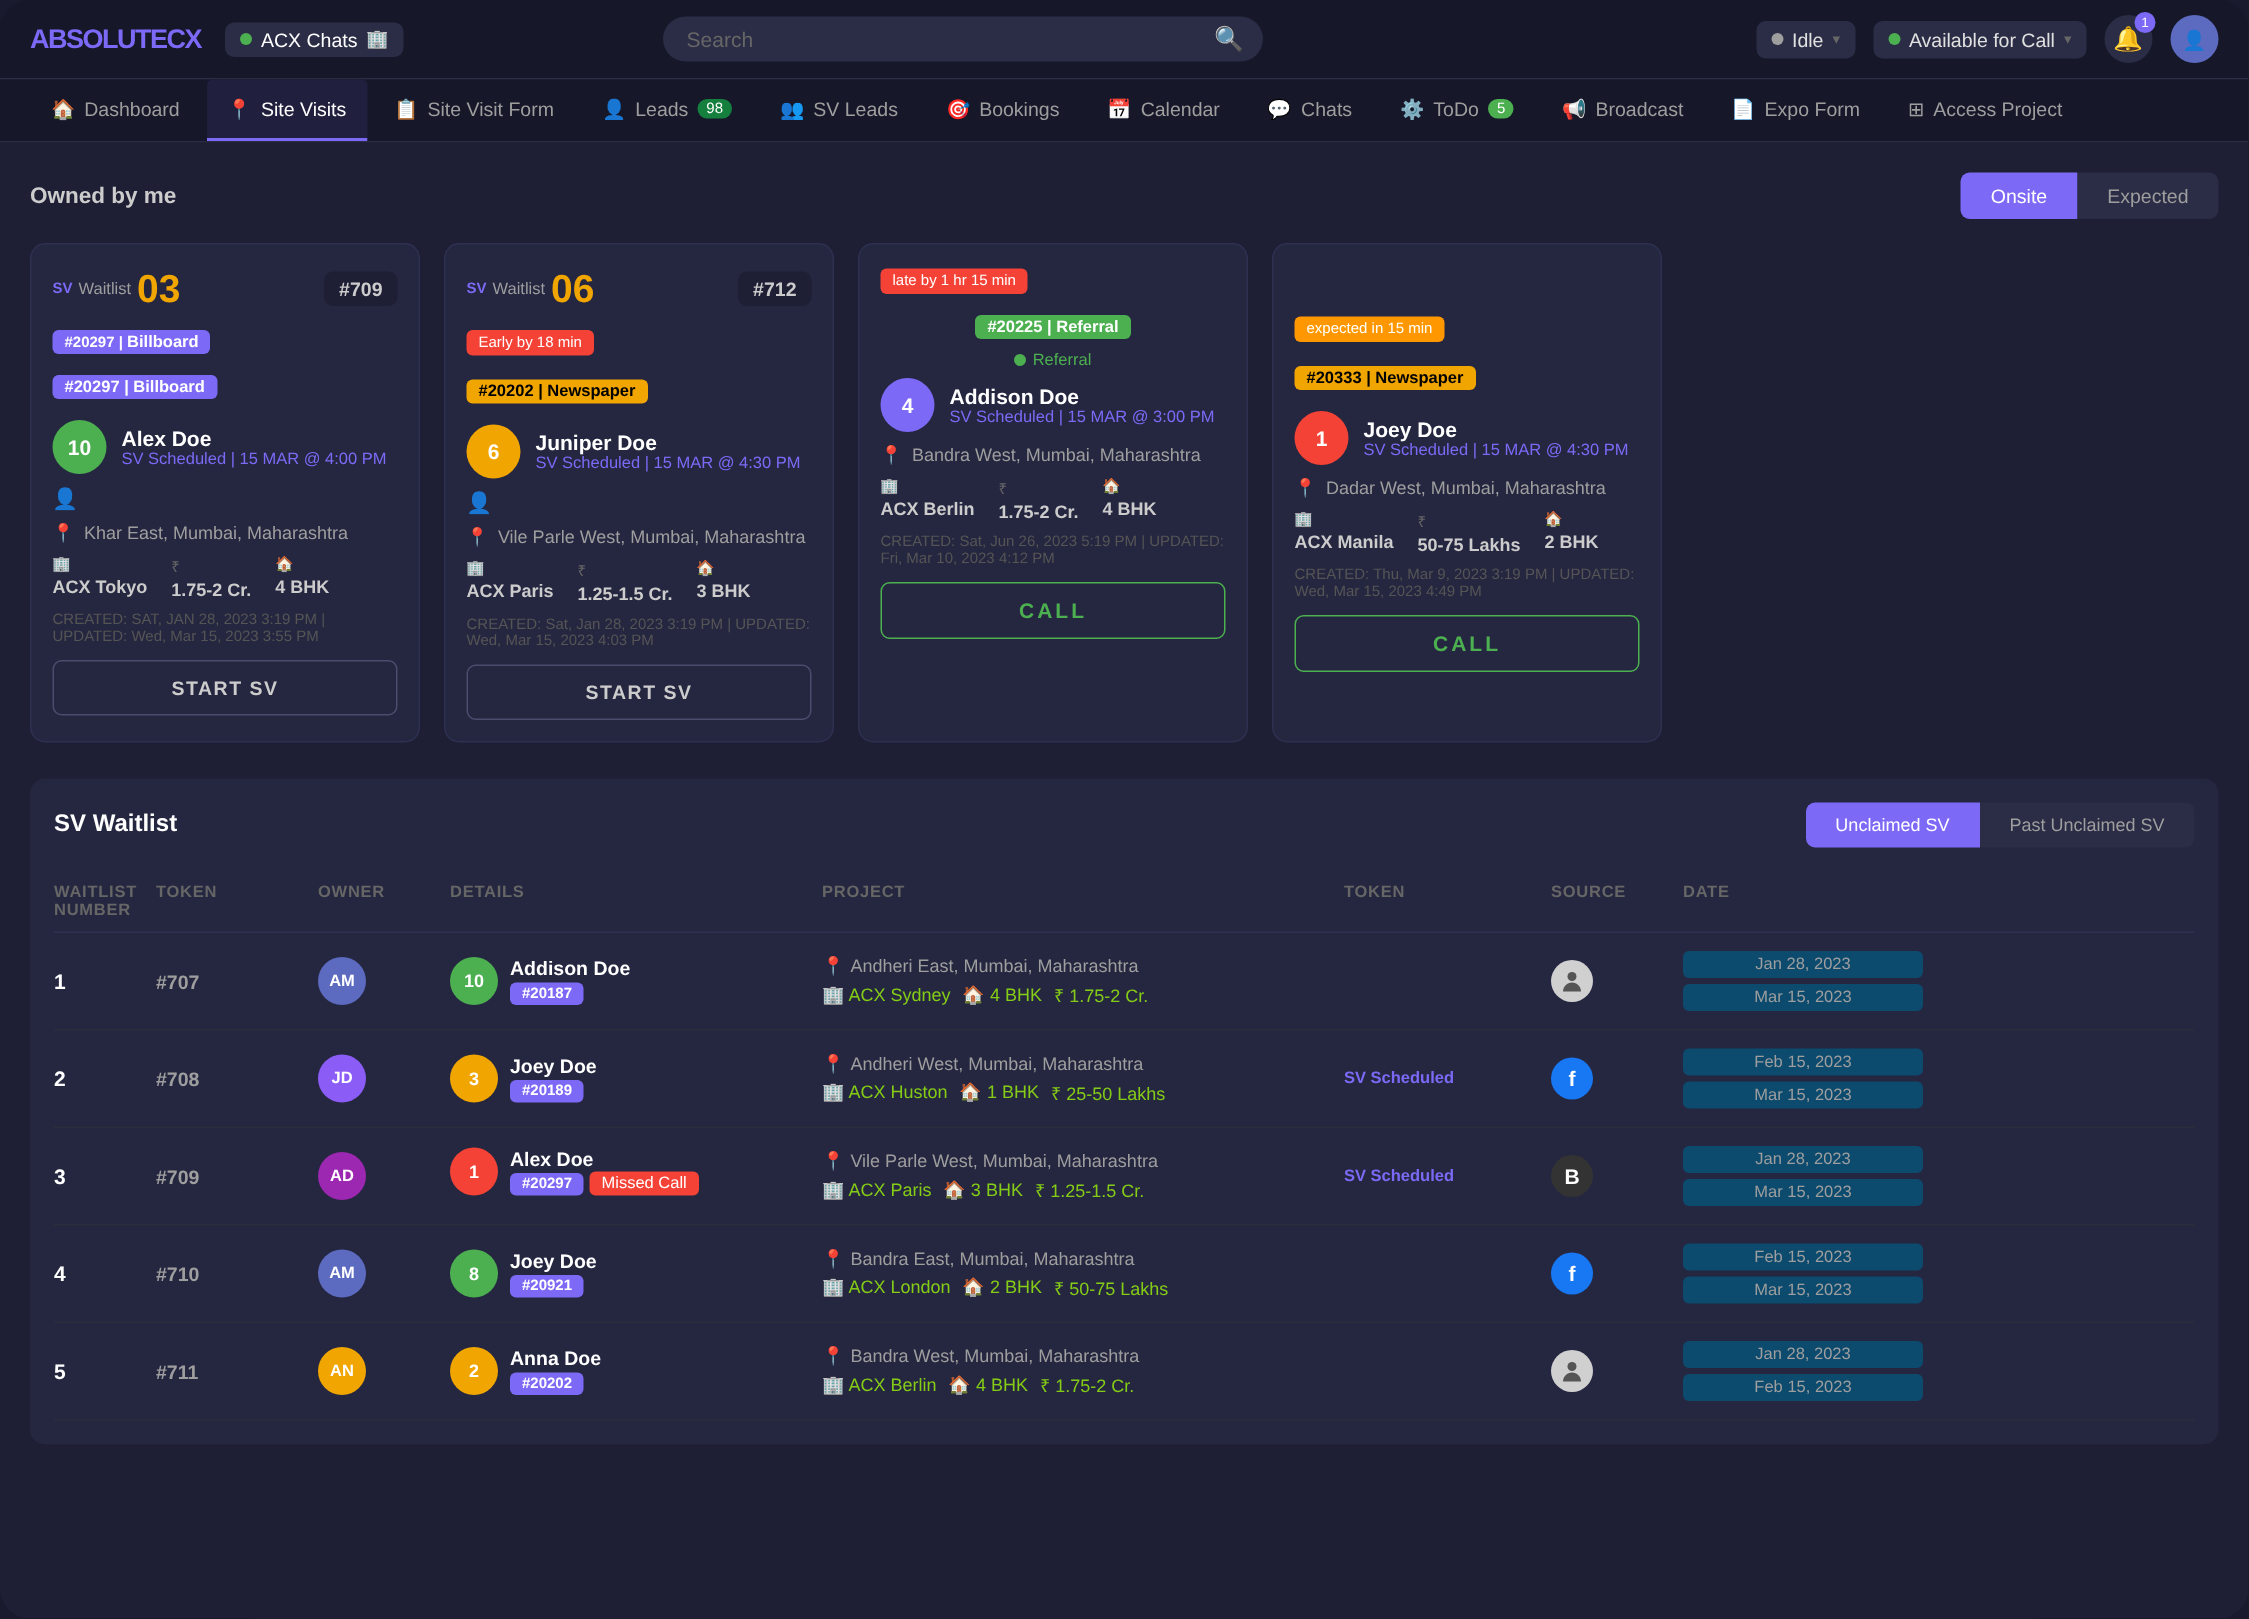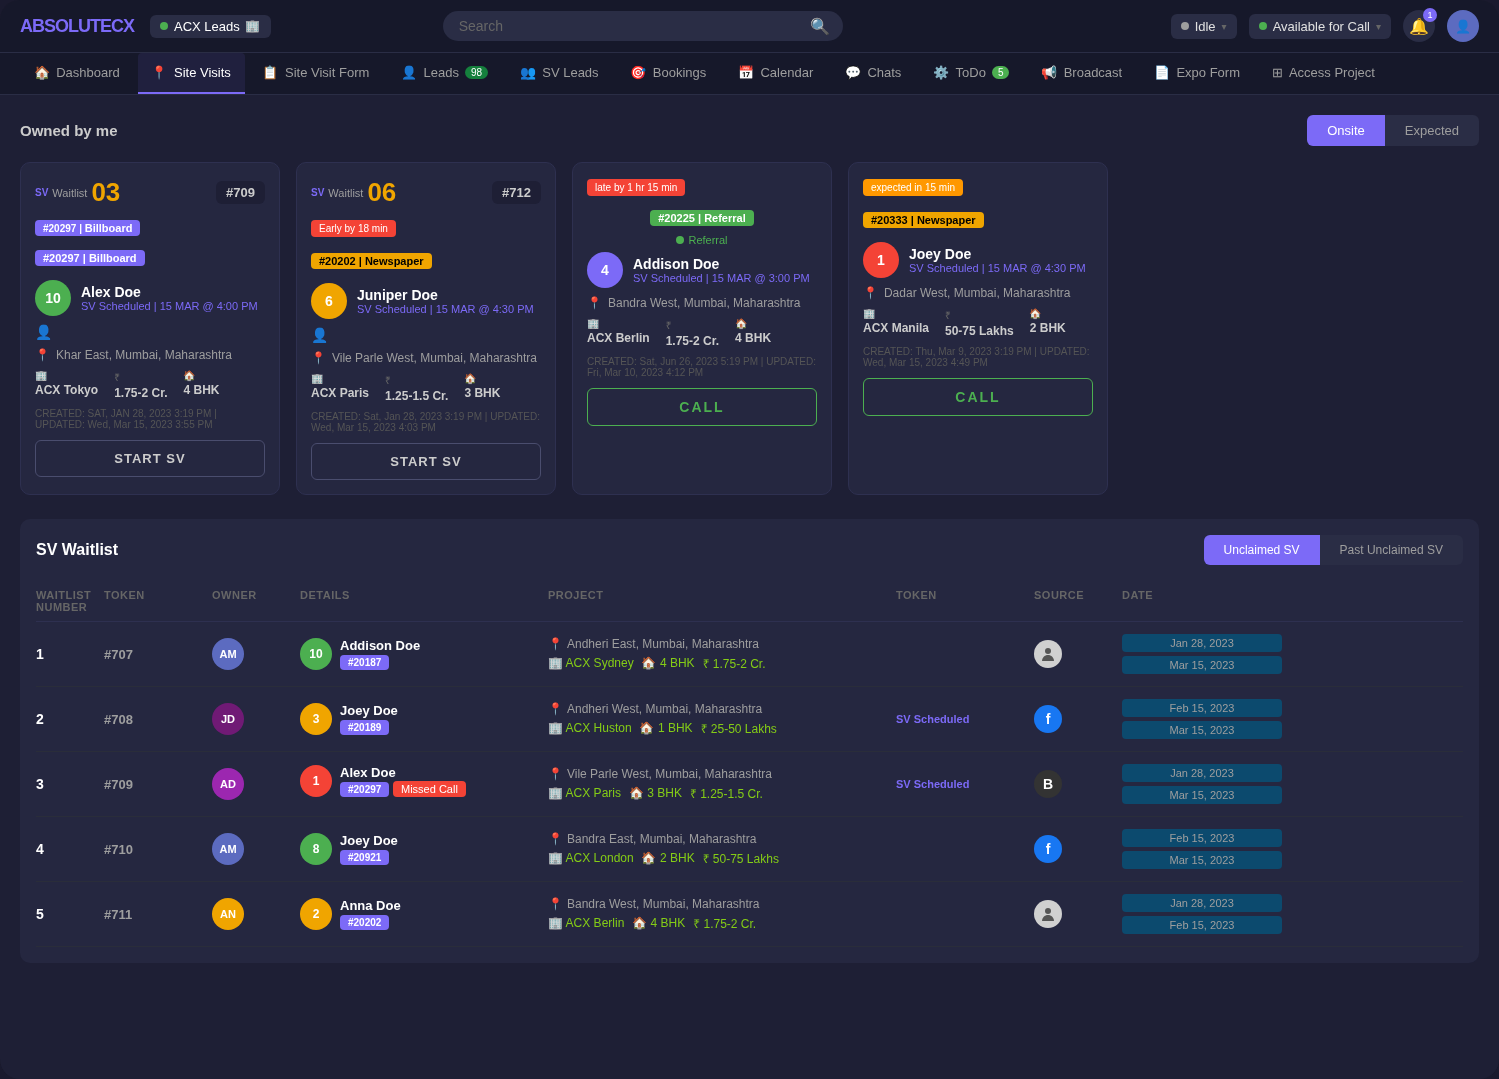--- a/index.html
+++ b/index.html
@@ -465,21 +465,21 @@
 <body>
 
 <div class="device-frame">
 
   <div class="top-bar">
     <div class="logo">
       <span>ABSOLUTE</span><span style="color:#7c6af7;">CX</span>
     </div>
     <div class="project-badge">
       <div class="dot"></div>
-      <span>ACX Leads</span>
+      <span>ACX Chats</span>
       <span style="font-size:12px;">🏢</span>
     </div>
     <div class="search-bar">
       <input type="text" placeholder="Search" style="">
       <div class="search-icon-wrap">🔍</div>
     </div>
     <div class="top-right">
       <div class="status-badge">
         <div class="status-dot"></div>
         <span>Idle</span>
@@ -695,21 +695,21 @@
           <div class="prop-item">
             <span class="prop-label">🏠</span>
             <span class="prop-value">4 BHK</span>
           </div>
         </div>
         <div class="timestamp-row">CREATED: Sat, Jun 26, 2023 5:19 PM | UPDATED: Fri, Mar 10, 2023 4:12 PM</div>
         <button class="call-btn">CALL</button>
       </div>
 
       <div class="sv-card">
-        <div style="margin-bottom:6px;">
+        <div style="margin-bottom:6px;margin-top:32px;">
           <span class="alert-bar expected">expected in 15 min</span>
         </div>
         <div style="margin-bottom:6px;">
           <span class="source-tag newspaper">#20333 | Newspaper</span>
         </div>
         <div class="card-person">
           <div class="person-avatar" style="background:#f44336;">1</div>
           <div class="person-info">
             <div class="name">Joey Doe</div>
             <div class="schedule">SV Scheduled | 15 MAR @ 4:30 PM</div>
@@ -795,21 +795,21 @@
             </div>
     <div class="cell date-cell">
       <span class="date-tag">Jan 28, 2023</span>
       <span class="date-tag">Mar 15, 2023</span>
     </div>
   </div>
           <div class="table-row">
     <div class="cell num">2</div>
     <div class="cell token">#708</div>
     <div class="cell">
-      <div class="owner-avatar" style="background:#701a75;">JD</div>
+      <div class="owner-avatar" style="background:#8b5cf6;">JD</div>
     </div>
     <div class="cell person-cell">
       <div class="person-avatar" style="background:#f0a500;width:32px;height:32px;font-size:12px;">3</div>
       <div class="person-cell-info">
         <div class="pname">Joey Doe</div>
         <span class="id-badge purple">#20189</span>
         
       </div>
     </div>
     <div class="cell project-cell">

